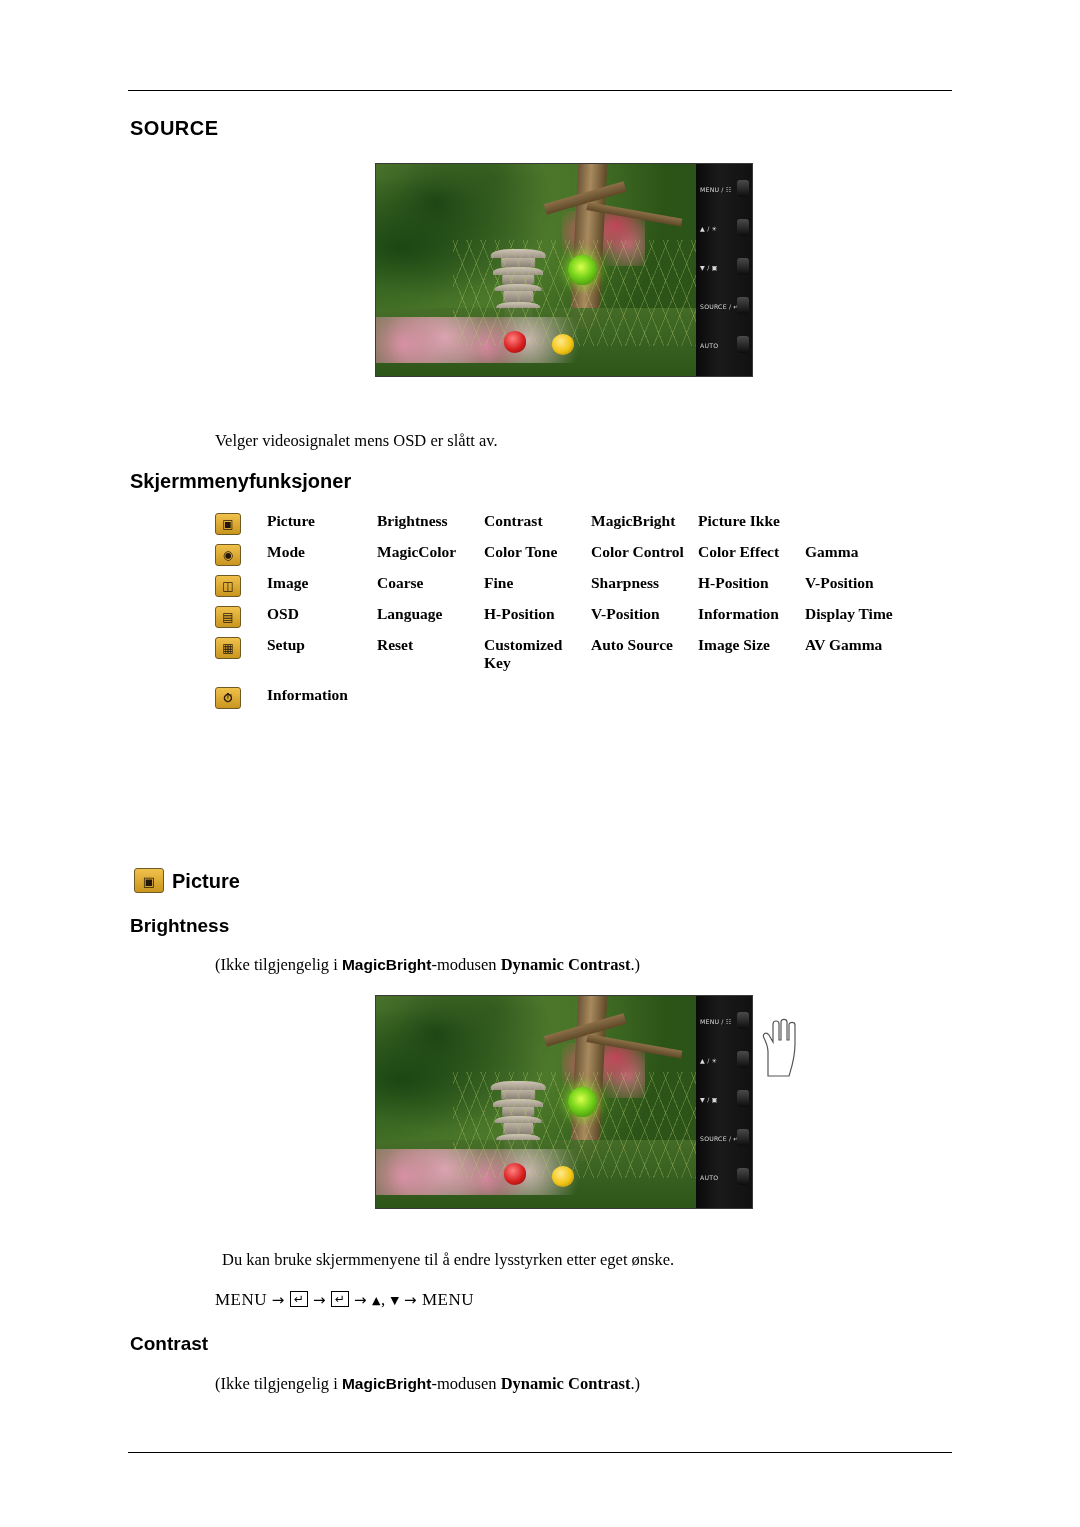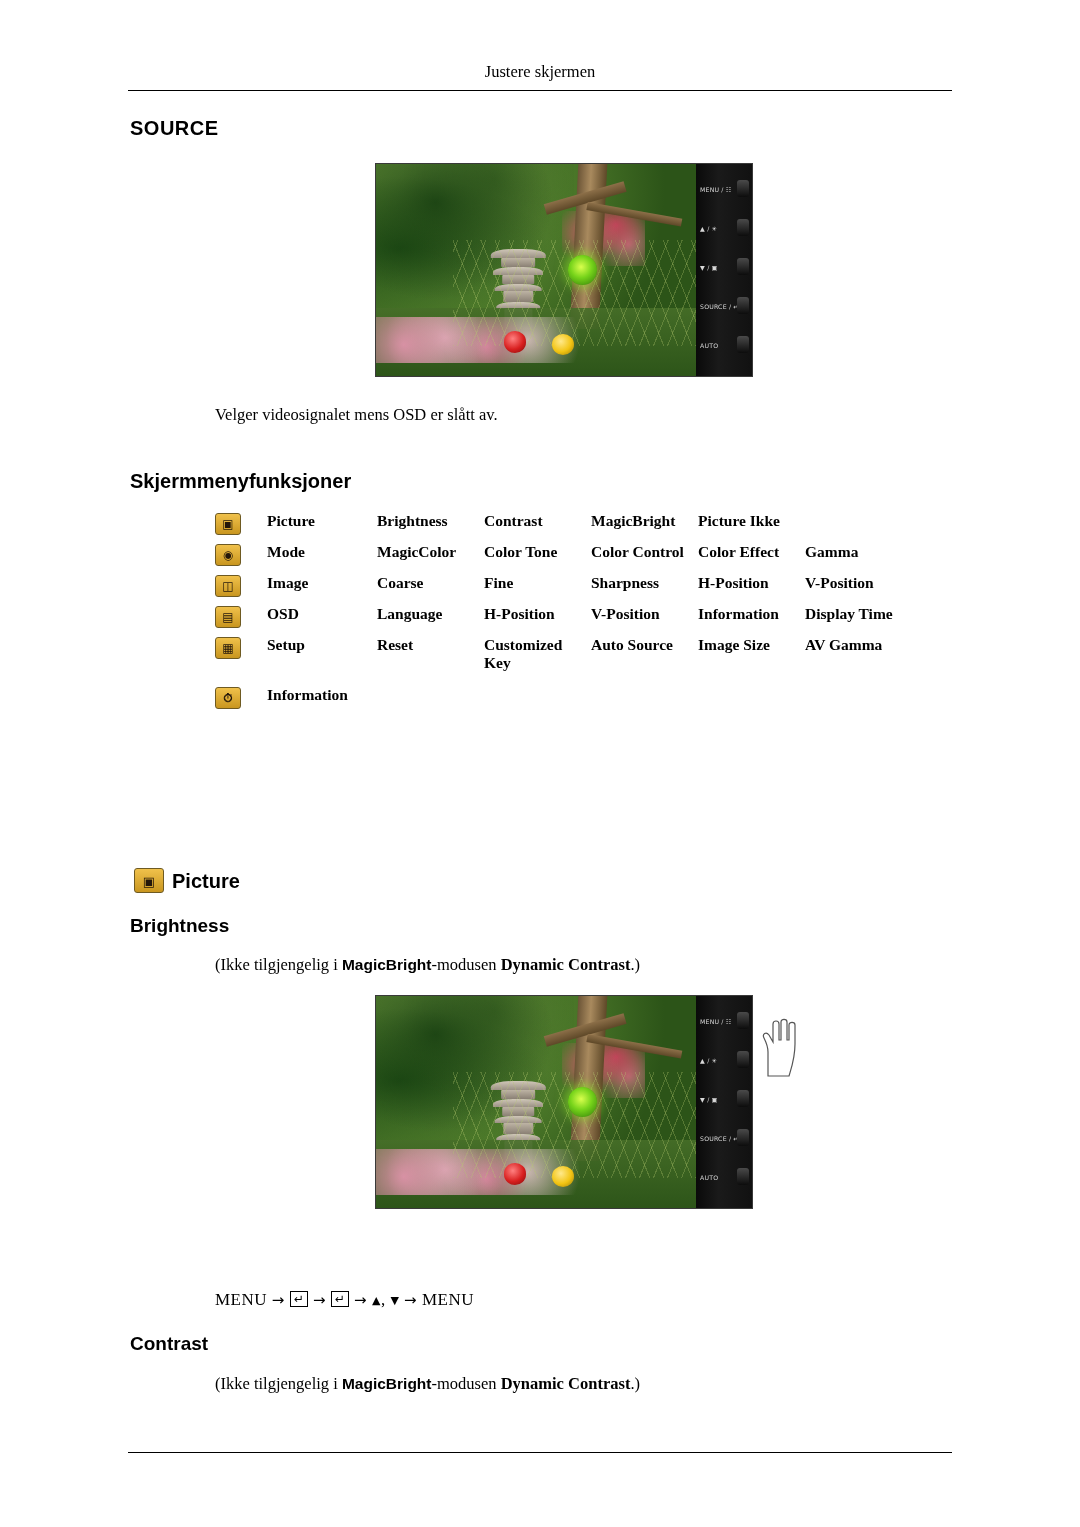--- a/index.html
+++ b/index.html
@@ -89,21 +89,21 @@
     top: 1333px;
     font-family: "Liberation Sans", sans-serif;
     font-weight: bold;
     font-size: 19px;
   }
 
   
   .p-velger {
     position: absolute;
     left: 215px;
-    top: 405px;
+    top: 431px;
     font-size: 16.5px;
   }
   .p-note1 {
     position: absolute;
     left: 215px;
     top: 955px;
     font-size: 16.5px;
   }
   .p-dubruke {
     position: absolute;
@@ -357,21 +357,20 @@
     color: #23160a;
     font-family: "DejaVu Sans", sans-serif;
     font-size: 13px;
   }
 </style>
 </head>
 <body>
 
 <div class="page">
 
-  <div class="header-text">Justere skjermen</div>
   <div class="rule-top"></div>
 
   <div class="h-source">SOURCE</div>
 
   <div class="monitor mon1">
     <div class="screen">
       <div class="sky"></div>
       <div class="foliage-dark"></div>
       <div class="flowers-pink"></div>
       <div class="tree-trunk"></div>
@@ -543,20 +542,21 @@
   </div>
 
   <div class="hand" style="left:758px; top:1018px;">
     <svg width="44" height="60" viewBox="0 0 44 60">
       <g fill="#ffffff" stroke="#555555" stroke-width="1.2">
         <path d="M10,58 L10,34 C10,28 8,24 6,20 C4,16 8,13 11,17 L15,24 L15,6 C15,2 21,2 21,6 L21,22 L23,22 L23,4 C23,0.5 29,0.5 29,4 L29,22 L31,22 L31,7 C31,3.5 37,3.5 37,7 L37,26 C37,40 34,48 31,58 Z"></path>
       </g>
     </svg>
   </div>
 
+  <div class="p-dubruke">Du kan bruke skjermmenyene til å endre lysstyrken etter eget ønske.</div>
 
   <div class="menu-seq">
     <span>MENU</span>
     <span class="arr">→</span>
     <span class="key">↵</span>
     <span class="arr">→</span>
     <span class="key">↵</span>
     <span class="arr">→</span>
     <span class="tri">▲</span><span>,</span>
     <span class="tri">▼</span>

